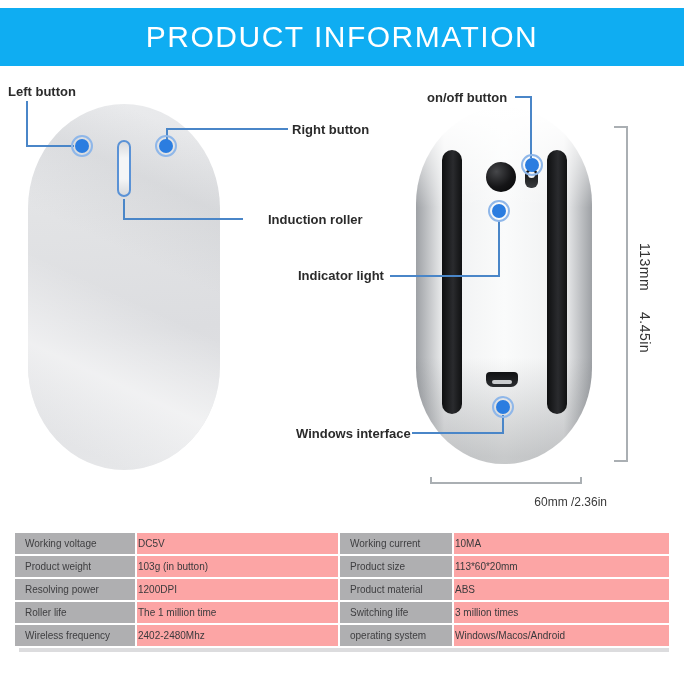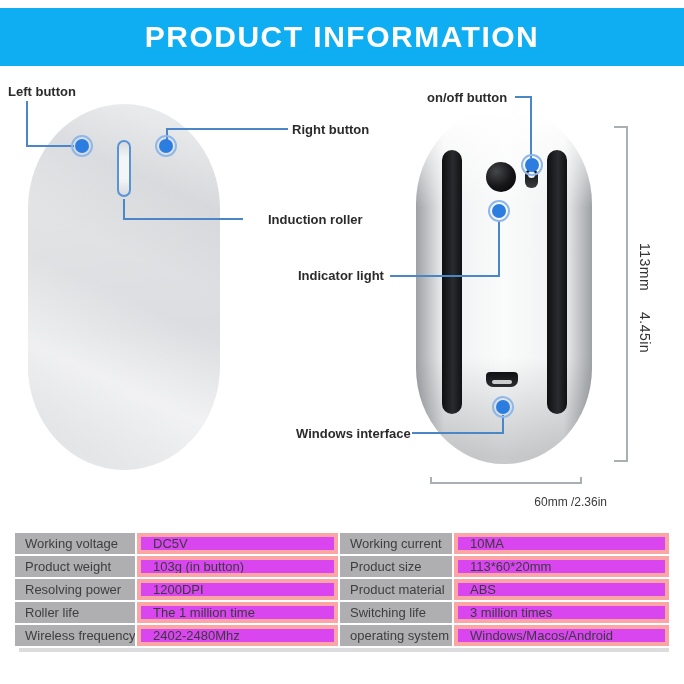--- a/index.html
+++ b/index.html
@@ -3,21 +3,21 @@
 <meta charset="utf-8">
 <style>
   * { margin:0; padding:0; box-sizing:border-box; }
   html,body { width:684px; height:684px; overflow:hidden; background:#ffffff;
               font-family:"Liberation Sans", sans-serif; }
   .page { position:relative; width:684px; height:684px; background:#fff; }
 
   
   .banner { position:absolute; left:0; top:8px; width:684px; height:58px;
             background:var(--banner,#0fadf2); display:flex; align-items:center; justify-content:center; }
-  .banner h1 { color:#fff; font-size:30px; font-weight:bold; letter-spacing:1.5px; }
+  .banner h1 { color:#fff; font-size:30px; font-weight:normal; letter-spacing:1.5px; }
 
   
   .mouse-top { position:absolute; left:28px; top:104px; width:192px; height:366px;
                border-radius:96px / 104px;
                background:linear-gradient(175deg,#eaebed 0%,#e2e3e5 30%,#dcdde0 62%,#e4e5e7 100%);
                overflow:hidden; }
   .mouse-top::before { content:""; position:absolute; inset:0; border-radius:inherit;
                background:linear-gradient(205deg, rgba(255,255,255,0) 52%, rgba(255,255,255,.55) 72%, rgba(240,241,243,.15) 90%); }
   .mouse-top::after { content:""; position:absolute; inset:0; border-radius:inherit;
                background:linear-gradient(25deg, rgba(255,255,255,0) 58%, rgba(176,179,184,.22) 76%, rgba(255,255,255,0) 90%); }
@@ -65,23 +65,23 @@
   .vdim span + span { margin-top:16px; }
   .hbracket { position:absolute; left:430px; top:477px; width:152px; height:7px;
               border-left:2px solid #aaafb3; border-right:2px solid #aaafb3; border-bottom:2px solid #aaafb3; }
   .hdim { position:absolute; left:405px; top:495px; width:202px; text-align:right;
           font-size:12px; color:#3a3a3a; }
 
   
   .spec-table { position:absolute; left:15px; top:533px; width:654px;
                 display:grid; grid-template-columns:120px 201px 112px 215px;
                 grid-auto-rows:21px; gap:2px; }
-  .cell { display:flex; align-items:center; font-size:13px; overflow:hidden; white-space:nowrap; }
+  .cell { display:flex; align-items:center; font-size:10px; overflow:hidden; white-space:nowrap; }
   .cell.label { background:#afafb1; color:#3e3e40; padding-left:10px; }
-  .cell.value { background:#d946ef; color:#3a3a3c; border:4px solid #fca5a5; padding-left:12px; }
+  .cell.value { background:#fca5a5; color:#3a3a3c; border:1px solid #fca5a5; }
   .table-shadow { position:absolute; left:19px; top:648px; width:650px; height:4px; background:#dcdcde; }
 </style>
 </head>
 <body>
 
 <div class="page">
 
   <div class="banner">
     <h1>PRODUCT INFORMATION</h1>
   </div>

